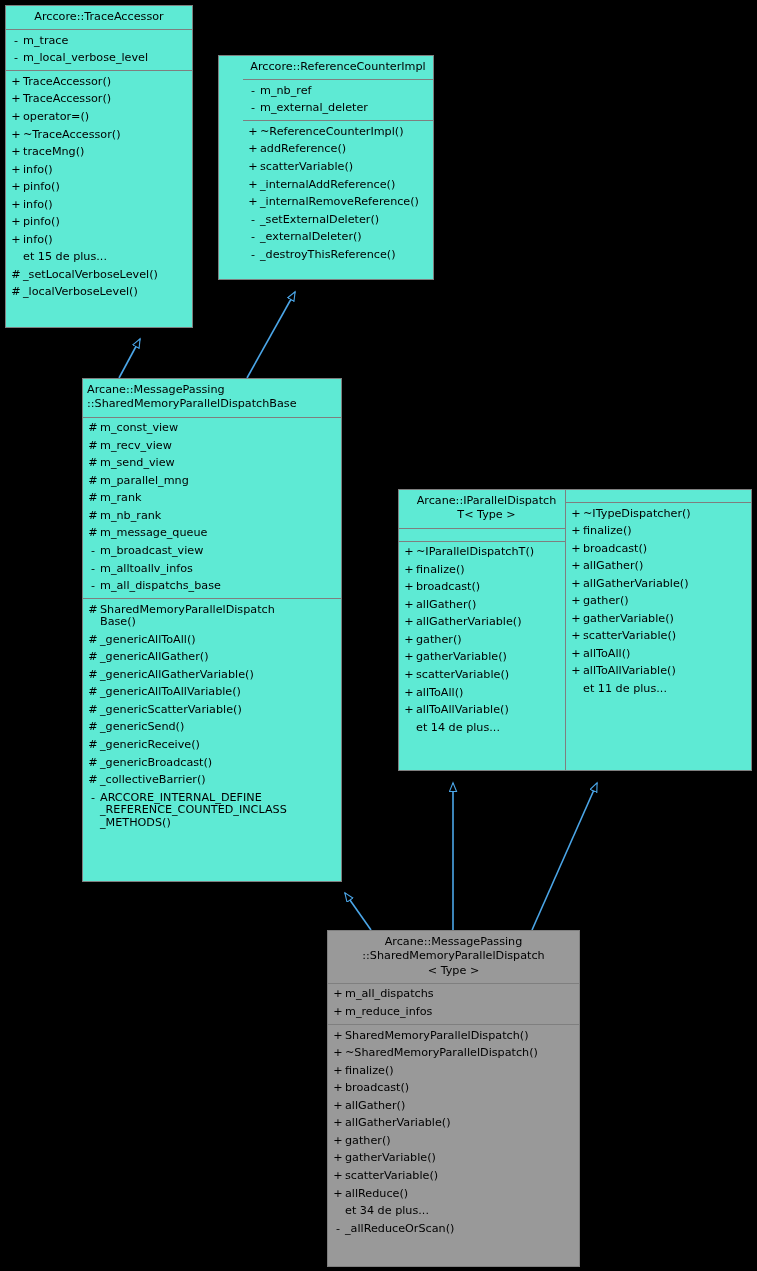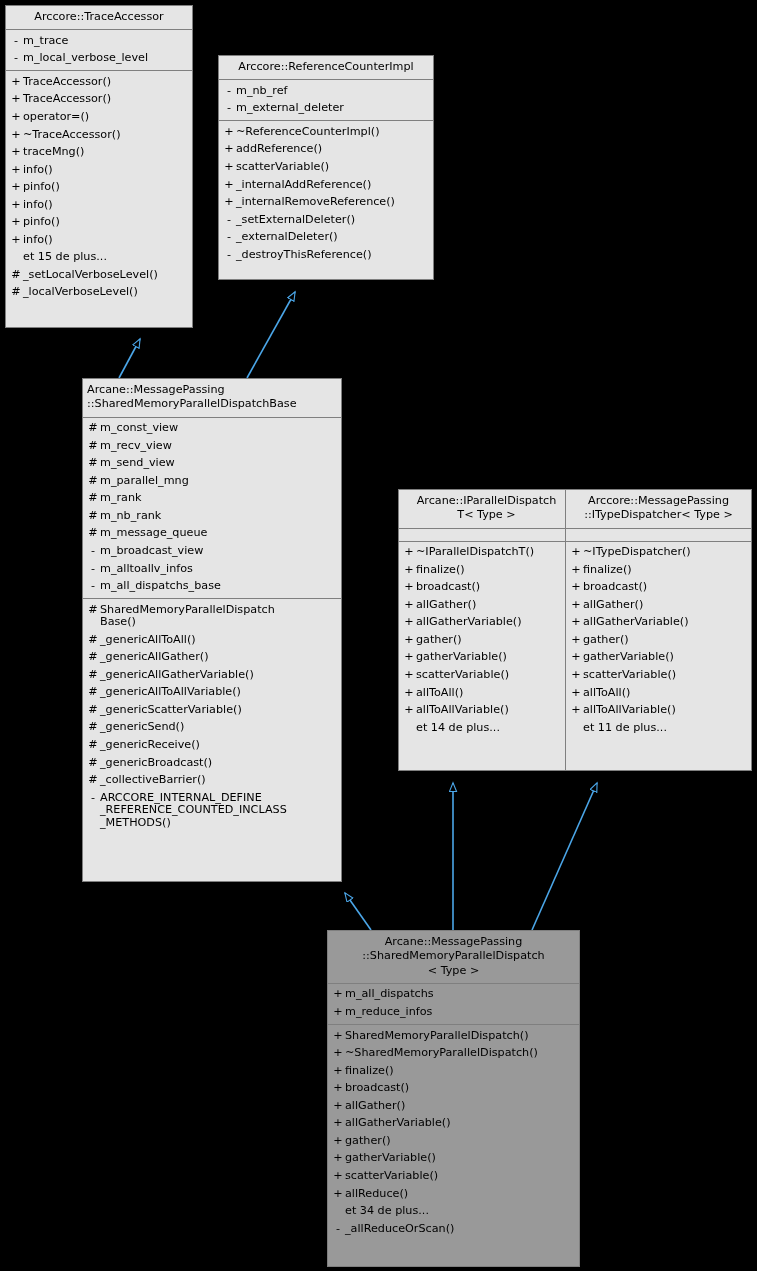--- a/index.html
+++ b/index.html
@@ -20,21 +20,21 @@
   }
   svg.edges {
     position: absolute;
     left: 0; top: 0;
     width: 757px; height: 1271px;
     pointer-events: none;
     z-index: 1;
   }
   .uml-class {
     position: absolute;
-    background: #e5e5e5;
+    background: #5eead4;
     border: 1px solid #7f7f7f;
     z-index: 2;
     font-size: 11.2px;
     line-height: 1.0;
     color: #000000;
   }
   .uml-class.highlight {
     background: #999999;
   }
   .title-cell {
@@ -168,21 +168,21 @@
           <div class="member">
             <span class="vis">#</span>
             <span class="mname">_setLocalVerboseLevel()</span>
           </div>
           <div class="member">
             <span class="vis">#</span>
             <span class="mname">_localVerboseLevel()</span>
           </div>
         </div>
       </div>
-      <div class="uml-class" style="left: 218px; top: 55px; width: 216px; height: 225px;">
+      <div class="uml-class" style="left: 218px; top: 55px; width: 216px; height: 225px; padding-left: 24px;">
         <div class="title-cell">Arccore::ReferenceCounterImpl</div>
         <div class="section">
           <div class="member">
             <span class="vis">-</span>
             <span class="mname">m_nb_ref</span>
           </div>
           <div class="member">
             <span class="vis">-</span>
             <span class="mname">m_external_deleter</span>
           </div>
@@ -362,22 +362,20 @@
             <span class="vis">+</span>
             <span class="mname">allToAllVariable()</span>
           </div>
           <div class="member nomark">
             <span class="vis">+</span>
             <span class="mname">et 14 de plus...</span>
           </div>
         </div>
       </div>
       <div class="uml-class" style="left: 565px; top: 489px; width: 187px; height: 282px;">
-        <div class="title-cell">Arccore::MessagePassing
-::ITypeDispatcher&lt; Type &gt;</div>
         <div class="section empty"></div>
         <div class="section last">
           <div class="member">
             <span class="vis">+</span>
             <span class="mname">~ITypeDispatcher()</span>
           </div>
           <div class="member">
             <span class="vis">+</span>
             <span class="mname">finalize()</span>
           </div>

